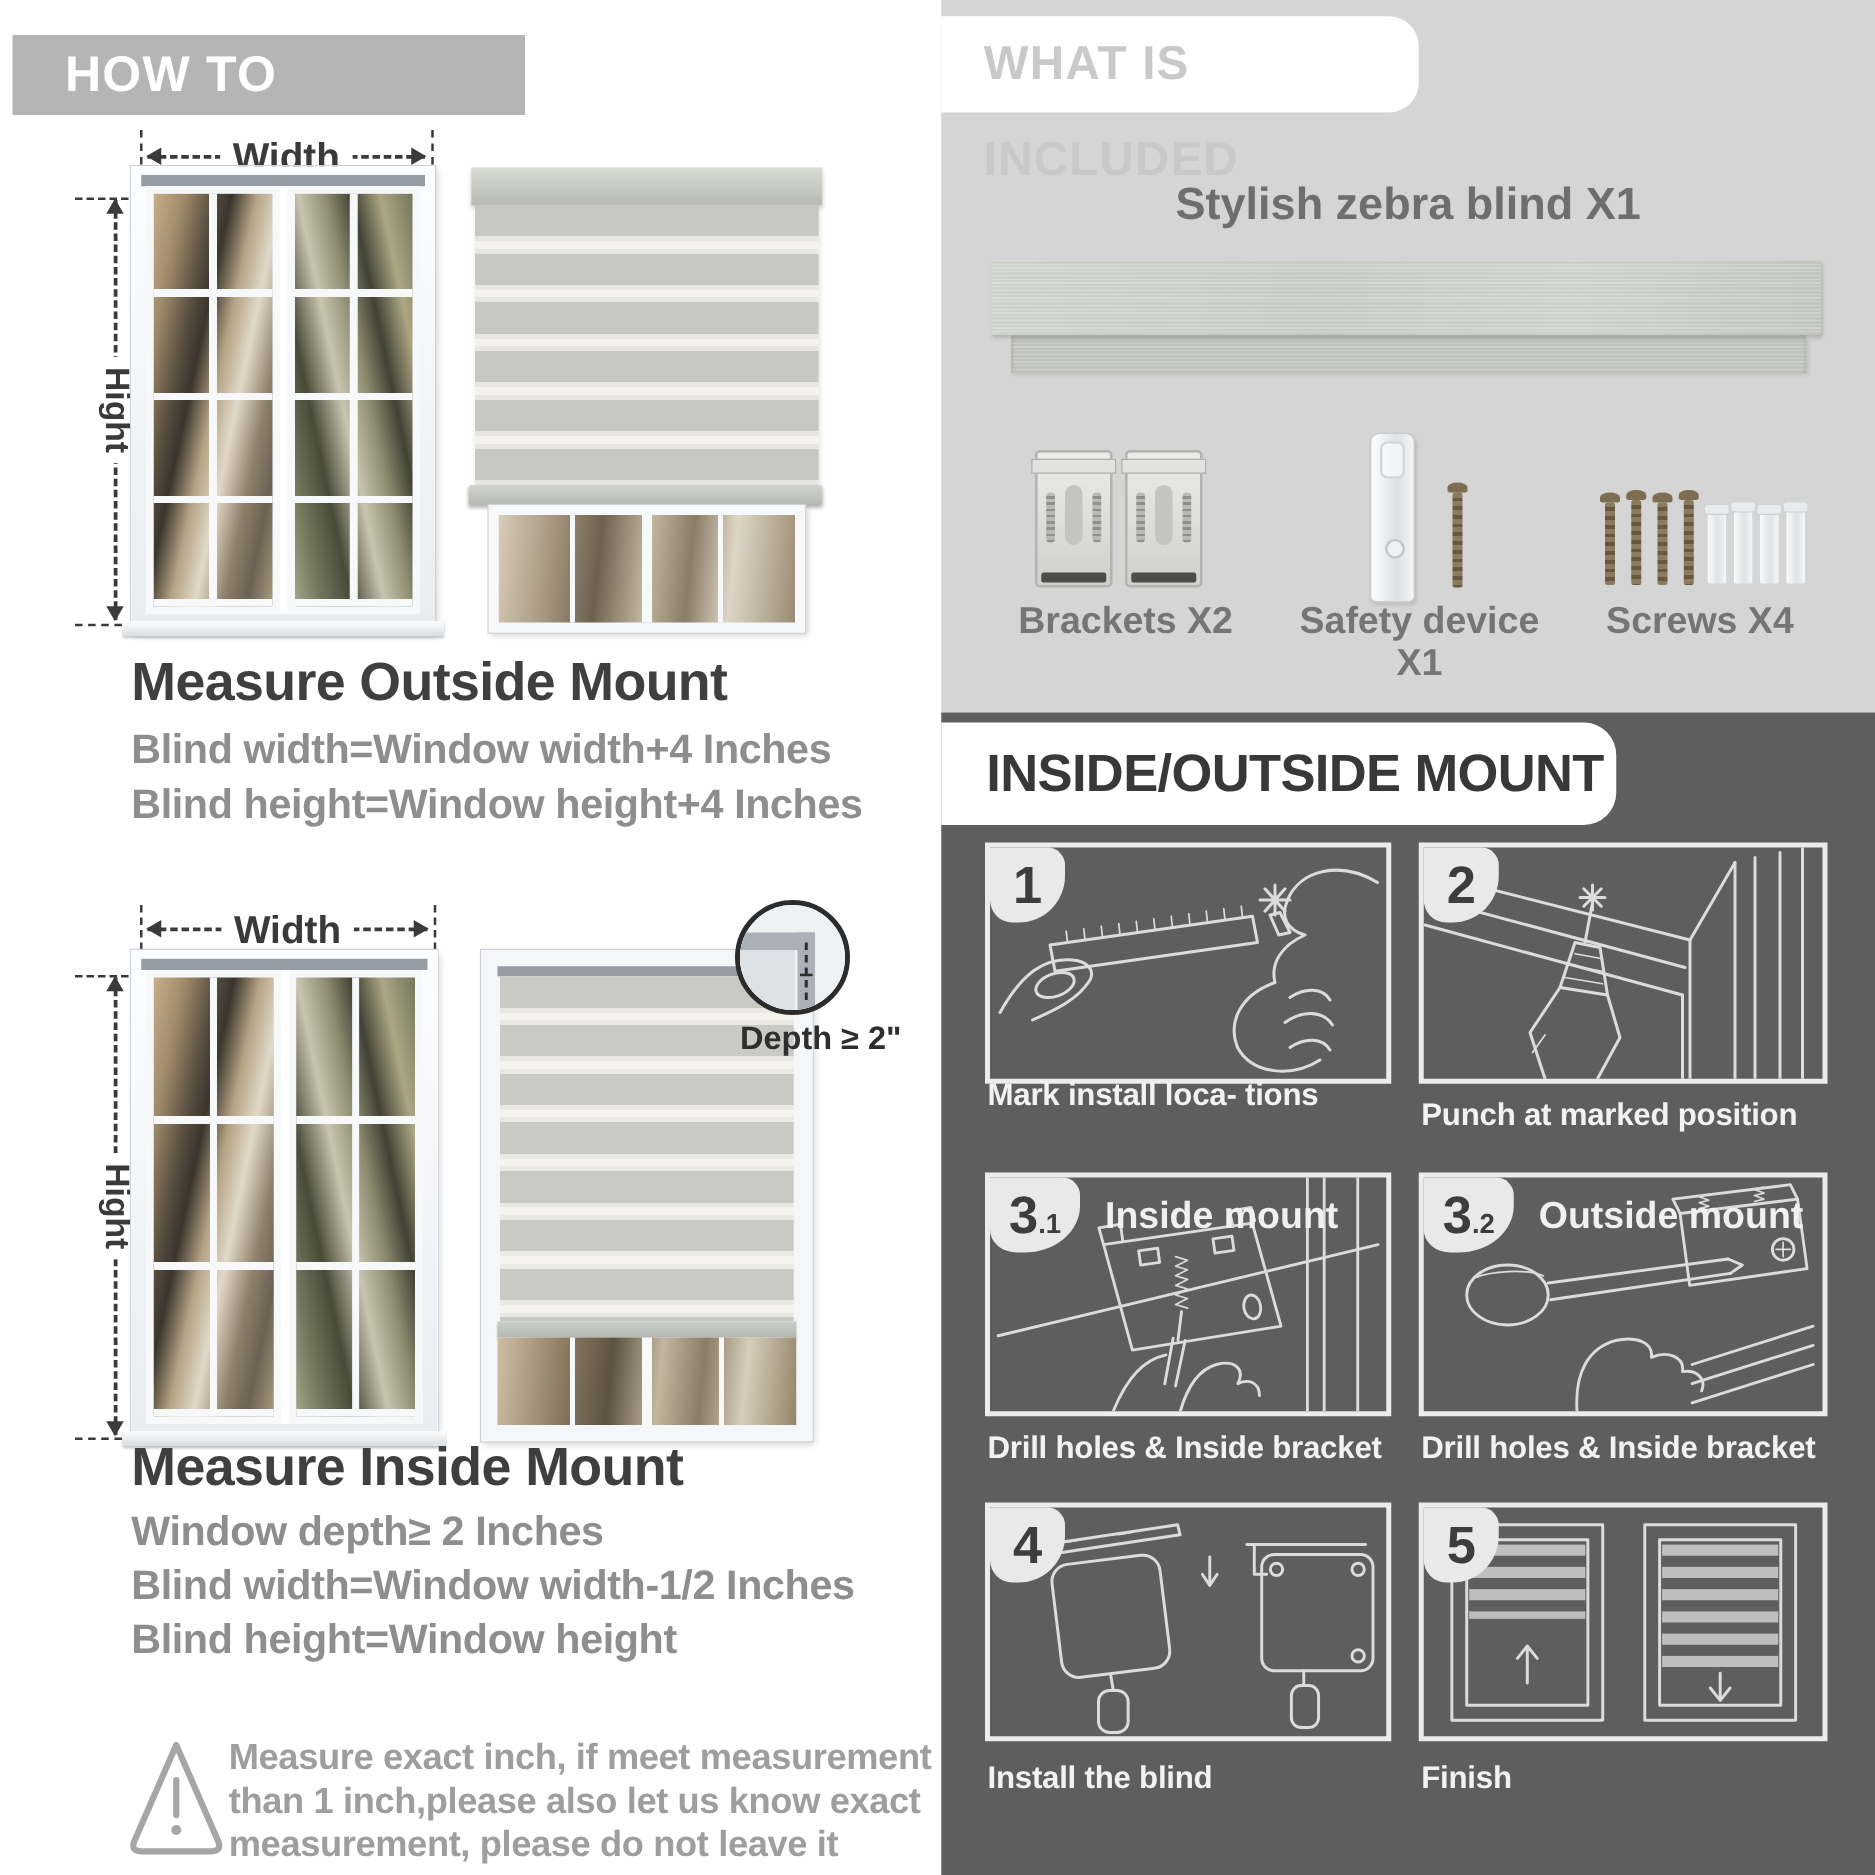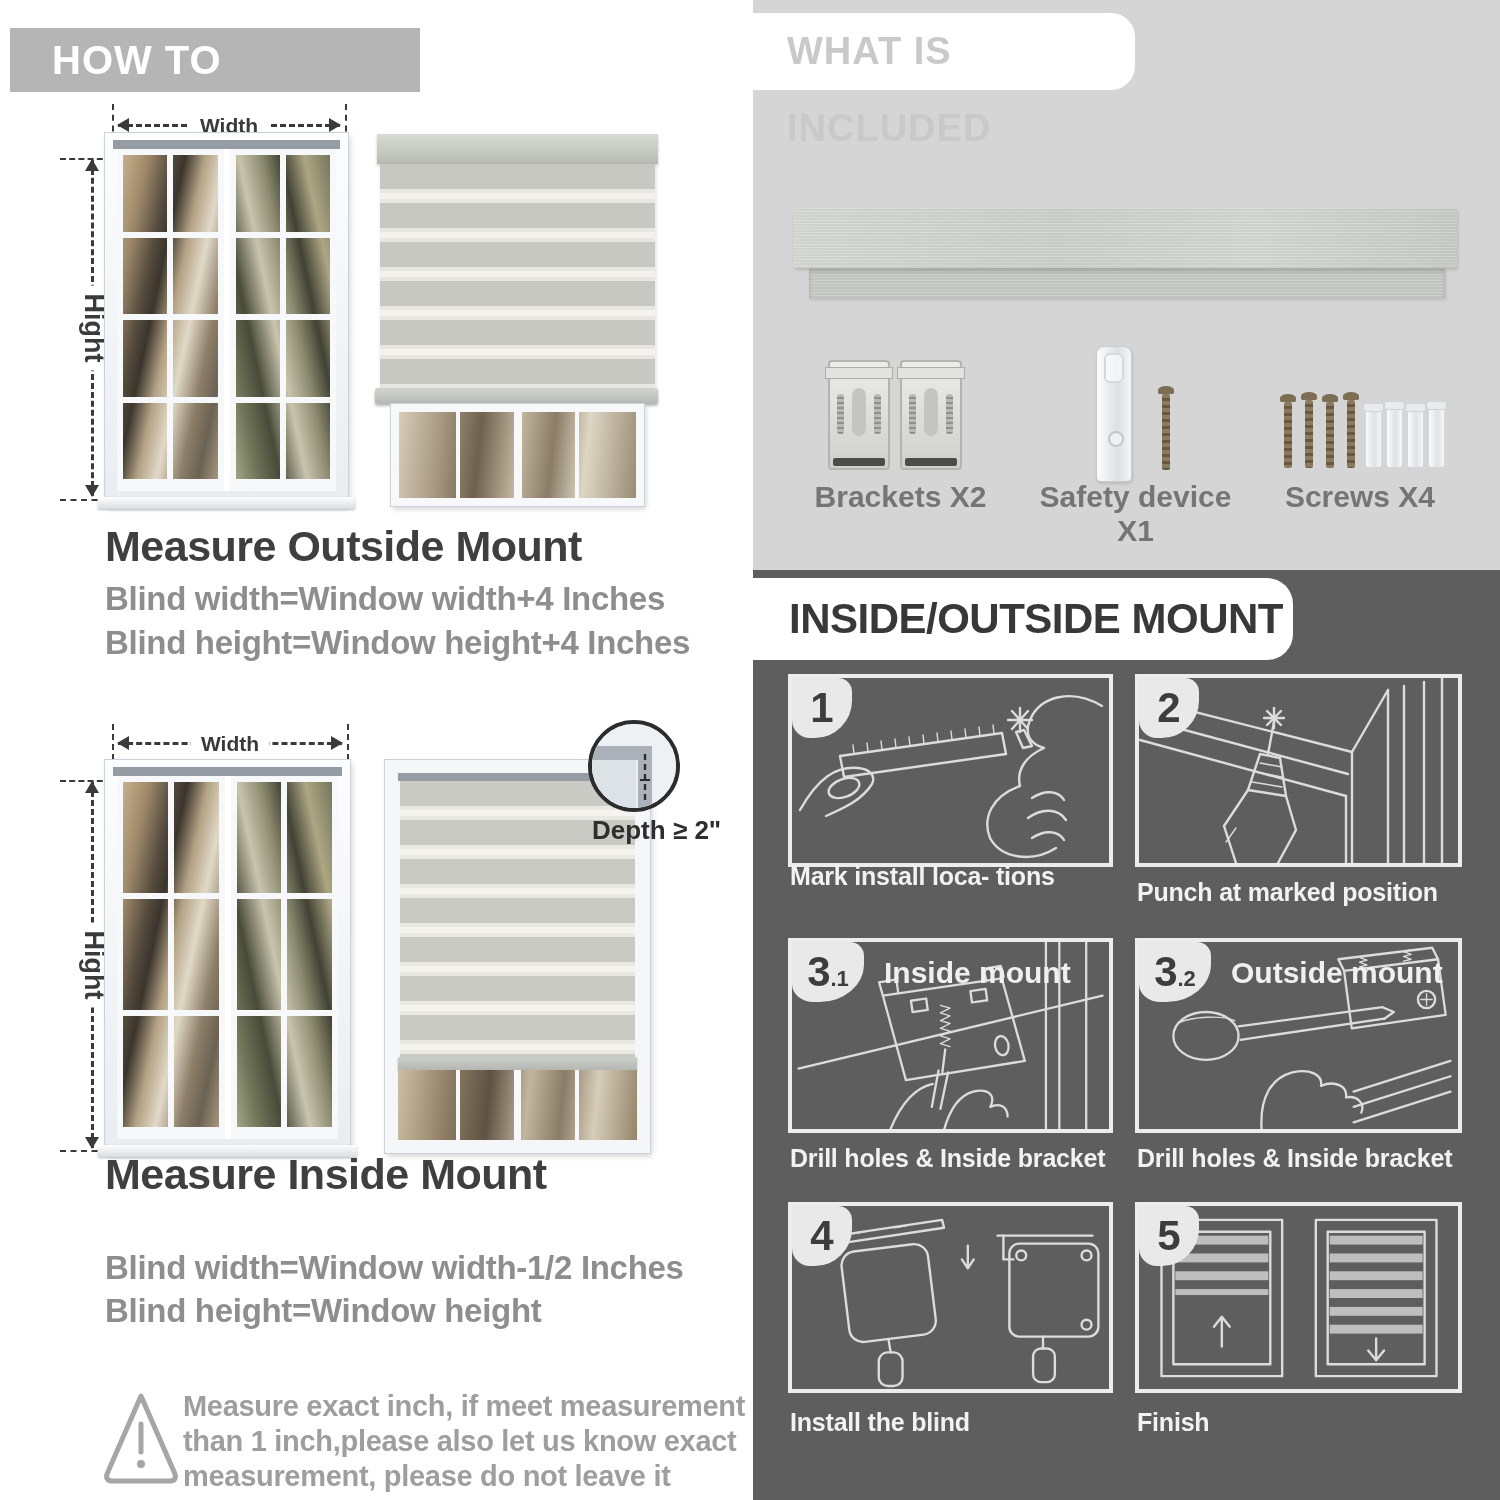--- a/index.html
+++ b/index.html
@@ -11,21 +11,21 @@
              color:#fff;font-size:40px;font-weight:bold;line-height:64px;padding-left:42px;
              box-sizing:border-box;letter-spacing:1px;}
 
   
   .meas-w{position:absolute;height:28px;}
   .meas-w .line{position:absolute;left:6px;right:6px;top:12px;border-top:3px dashed #3a3a3a;}
   .meas-w .ah-l,.meas-w .ah-r{position:absolute;top:6px;width:0;height:0;border:7px solid transparent;}
   .meas-w .ah-l{left:-2px;border-right:12px solid #3a3a3a;}
   .meas-w .ah-r{right:-2px;border-left:12px solid #3a3a3a;}
   .meas-w .lbl{position:absolute;left:50%;transform:translateX(-50%);top:0;background:#fff;
-               padding:0 10px;font-size:21px;font-weight:bold;color:#3a3a3a;line-height:28px;}
+               padding:0 10px;font-size:31px;font-weight:bold;color:#3a3a3a;line-height:28px;}
   .meas-h{position:absolute;width:30px;}
   .meas-h .line{position:absolute;top:6px;bottom:6px;left:13px;border-left:3px dashed #3a3a3a;}
   .meas-h .ah-t,.meas-h .ah-b{position:absolute;left:7px;width:0;height:0;border:7px solid transparent;}
   .meas-h .ah-t{top:-2px;border-bottom:12px solid #3a3a3a;}
   .meas-h .ah-b{bottom:-2px;border-top:12px solid #3a3a3a;}
   .meas-h .lbl{position:absolute;top:50%;left:50%;transform:translate(-50%,-50%);background:#fff;
                padding:8px 0;font-size:27px;font-weight:bold;color:#3a3a3a;
                writing-mode:vertical-rl;}
   .guide-v{position:absolute;width:0;border-left:2px dashed #3a3a3a;}
   .guide-h{position:absolute;height:0;border-top:2px dashed #3a3a3a;}
@@ -255,34 +255,36 @@
       <rect x="0" y="22" width="60" height="14" fill="#aab1b8"></rect>
       <rect x="46" y="22" width="14" height="62" fill="#aab1b8"></rect>
       <rect x="0" y="36" width="44" height="48" fill="#dde2e6"></rect>
       <path d="M53,30 L53,80" stroke="#2c2c2c" stroke-width="2.4" stroke-dasharray="6,4" fill="none"></path>
       <path d="M48,56 L58,56" stroke="#2c2c2c" stroke-width="2" fill="none"></path>
     </svg>
   </div>
   <div class="depth-label">Depth ≥ 2"</div>
 
   <div class="h1" style="left:105px;top:1150px;">Measure Inside Mount</div>
+  <div class="sub" style="left:105px;top:1206px;">Window depth≥ 2 Inches</div>
   <div class="sub" style="left:105px;top:1249px;">Blind width=Window width-1/2 Inches</div>
   <div class="sub" style="left:105px;top:1292px;">Blind height=Window height</div>
 
   <svg class="warn-tri" style="position:absolute;left:100px;top:1388px;" width="82" height="98" viewBox="0 0 82 98">
     <path d="M41 8 L75 86 Q77 93 69 93 L13 93 Q5 93 7 86 Z"></path>
     <line x1="41" y1="36" x2="41" y2="64" stroke-width="6"></line>
     <circle cx="41" cy="76" r="4"></circle>
   </svg>
   <div class="warn-text" style="left:183px;top:1390px;">Measure exact inch, if meet measurement less</div>
   <div class="warn-text" style="left:183px;top:1425px;">than 1 inch,please also let us know exact</div>
   <div class="warn-text" style="left:183px;top:1460px;">measurement, please do not leave it</div>
 
   <div class="panel-light">
     <div class="included-box">WHAT IS INCLUDED</div>
+    <div class="product-label">Stylish zebra blind X1</div>
 
     <div class="bar-upper"></div>
     <div class="bar-lower"></div>
 
     <div class="bracket" style="left:75px;top:360px;">
       <span class="bs l"></span>
       <span class="bs r"></span>
       <span class="lip"></span>
     </div>
     <div class="bracket" style="left:147px;top:360px;">

